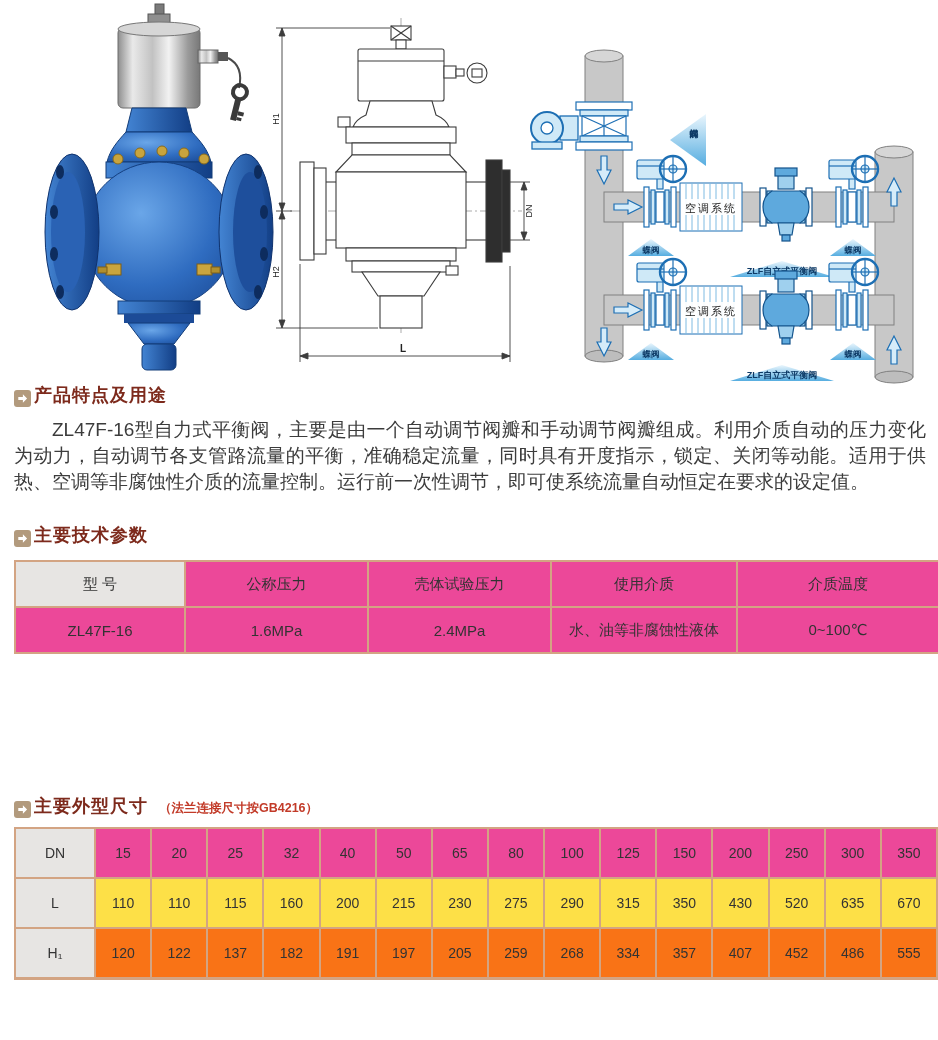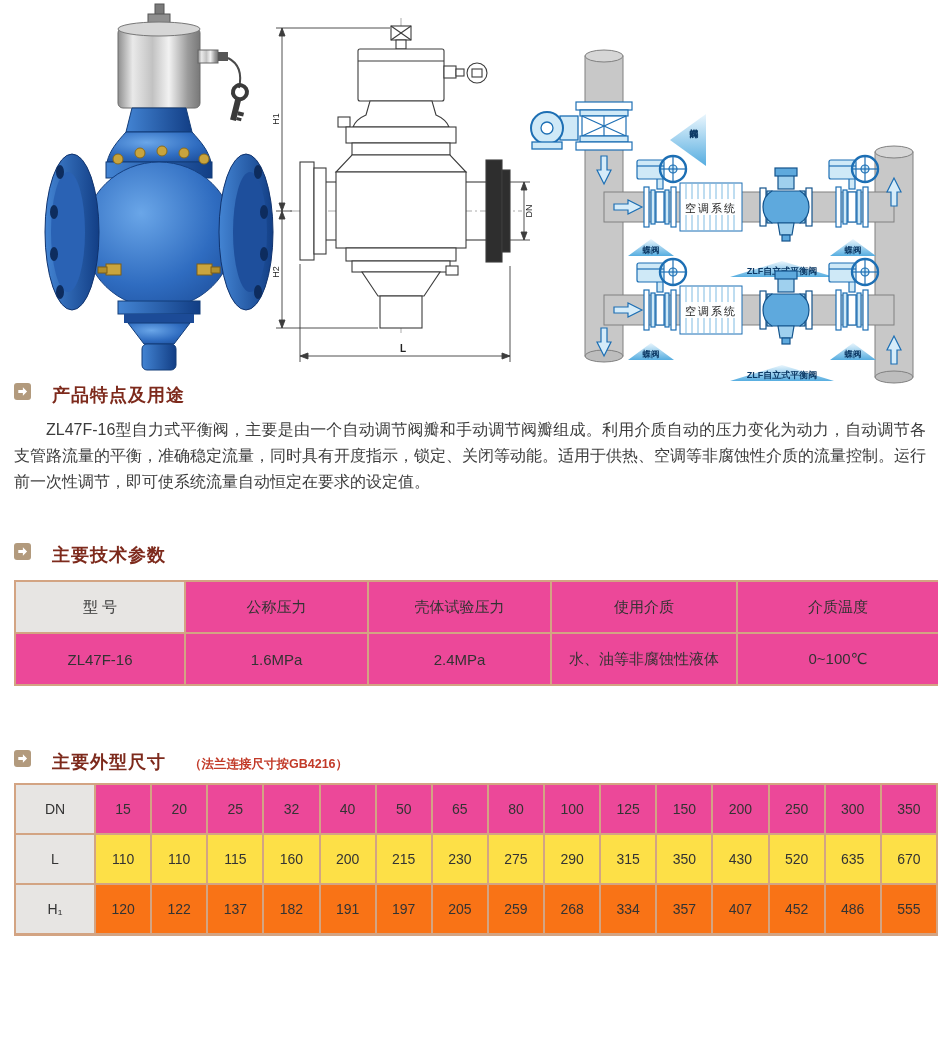--- a/index.html
+++ b/index.html
@@ -8,34 +8,34 @@
     width:938px;height:1040px;position:relative;background:#fff;
     font-family:"Liberation Sans","DejaVu Sans",sans-serif;color:#333;overflow:hidden;
   }
   .fig{position:absolute}
   #fig-photo{left:22px;top:0}
   #fig-drawing{left:272px;top:14px}
   #fig-diagram{left:530px;top:40px}
 
   .section{position:absolute;left:14px;width:914px}
   #sec-features{top:383px}
-  #sec-params{top:543px}
-  #sec-dims{top:750px}
-
-  .sec-title{display:flex;align-items:flex-start;gap:21px;font-size:18px;font-weight:bold;color:#7d2a1c;letter-spacing:1px}
+  #sec-params{top:523px}
+  #sec-dims{top:794px}
+
+  .sec-title{display:flex;align-items:flex-end;gap:3px;font-size:18px;font-weight:bold;color:#7d2a1c;letter-spacing:1px}
   .sec-icon{width:17px;height:17px;border-radius:3px;background:#b29a7d;display:inline-flex;align-items:center;justify-content:center;flex:0 0 auto}
-  .sec-sub{font-size:12.5px;color:#c23a28;font-weight:bold;letter-spacing:0;margin-left:2px;align-self:flex-end;padding-bottom:1px}
-
-  .features-text{margin:10px 2px 0 0;font-size:16px;line-height:26px;text-align:justify;text-indent:2em;color:#3c3c3c}
+  .sec-sub{font-size:12.5px;color:#c23a28;font-weight:bold;letter-spacing:0;margin-left:8px;align-self:flex-end;padding-bottom:1px}
+
+  .features-text{margin:10px 2px 0 0;font-size:19px;line-height:26px;text-align:justify;text-indent:2em;color:#3c3c3c}
 
   table{border-collapse:collapse;table-layout:fixed;width:924px;background:#fff}
   #params-table{margin-top:13px}
   #dims-table{margin-top:9px;border-bottom:3px solid #d3a483}
   th,td{border:2px solid #d3a483;text-align:center;font-weight:normal;color:#333;padding:0}
-  #params-table th,#params-table td{height:52px;font-size:15px}
+  #params-table th,#params-table td{height:46px;font-size:15px}
   #dims-table th,#dims-table td{height:50px;font-size:14px}
   .hdr-gray{background:#ec4899}
   .hdr-light{background:#e7e5e3}
   .cell-shaded{background:#f97316}
   .cell-white{background:#fde047}
   #params-table td{background:#ec4899}
 
   svg text{font-family:"Liberation Sans","DejaVu Sans",sans-serif}
   .vtext{writing-mode:vertical-rl;text-orientation:upright}
 </style>

